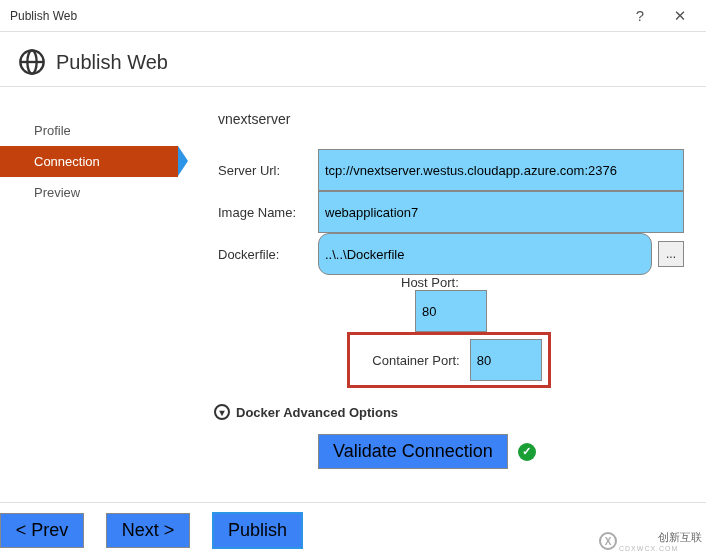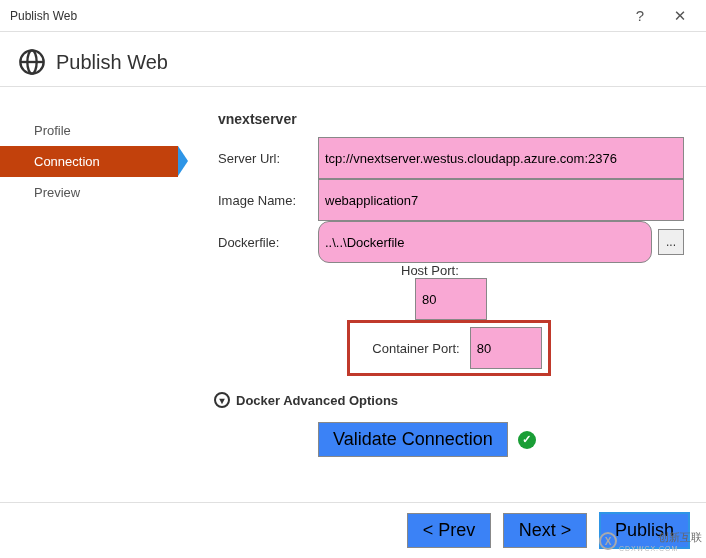--- a/index.html
+++ b/index.html
@@ -9,37 +9,37 @@
 .titlebar-btn { width: 40px; height: 30px; display: flex; align-items: center; justify-content: center; font-size: 15px; color: #555; cursor: default; }
 .header { display: flex; align-items: center; padding: 16px 18px 10px 18px; border-bottom: 1px solid #e0e0e0; gap: 10px; }
 .header-title { font-size: 20px; font-family: "Segoe UI Light", "Segoe UI", sans-serif; color: #333; }
 .globe { width: 28px; height: 28px; }
 .main { display: flex; padding: 24px 0 0 0; }
 .sidebar { width: 178px; padding-top: 4px; }
 .sidebar-item { padding: 8px 18px 8px 34px; font-size: 13px; color: #555; position: relative; cursor: pointer; }
 .sidebar-item.active { background: #c2410c; color: #fff; }
 .sidebar-item.active::after { content: ""; position: absolute; right: -10px; top: 0; bottom: 0; width: 0; height: 0; border-top: 15px solid transparent; border-bottom: 15px solid transparent; border-left: 10px solid #2e95e6; }
 .content { flex: 1; padding: 0 22px 0 40px; }
-.content-title { font-weight: 700; font-size: 14px; margin-bottom: 10px; }
+.content-title { font-weight: 400; font-size: 14px; margin-bottom: 22px; }
 .form-row { display: flex; align-items: center; }
 .form-label { width: 100px; font-size: 13px; color: #333; }
-.text-input { border: 1px solid #888; padding: 20px 6px; font-size: 13px; height: 36px; background: #f9a8d4; font-family: inherit; }
+.text-input { border: 1px solid #888; padding: 20px 6px; font-size: 13px; height: 36px; background: #7dd3fc; font-family: inherit; }
 .wide-input { flex: 1; max-width: 380px; }
 .port-input { width: 72px; }
 .port-row { display: flex; align-items: center; gap: 0; margin-bottom: 16px; flex-direction: column; }
 .port-label1 { width: 100px; }
 .port-label2 { padding: 0 10px 0 18px; }
 .highlight-box { border: 3px solid #c0392b; padding: 4px 6px 4px 4px; display: inline-flex; align-items: center; margin-left: -4px; }
 .browse-btn { width: 26px; height: 26px; border: 1px solid #888; background: #efefef; margin-left: 6px; font-size: 12px; display: flex; align-items: center; justify-content: center; cursor: pointer; }
 .adv-row { display: flex; align-items: center; gap: 6px; font-weight: 700; font-size: 13px; margin-bottom: 14px; margin-left: -4px; }
 .chevron { width: 16px; height: 16px; border: 2px solid #333; border-radius: 50%; display: flex; align-items: center; justify-content: center; font-size: 10px; }
 .validate-row { display: flex; align-items: center; gap: 10px; margin-left: 100px; }
 .btn { border: 1px solid #888; background: #3b82f6; padding: 6px 14px; font-size: 18px; cursor: pointer; font-family: inherit; }
 .check-icon { width: 18px; height: 18px; background: #1a9e36; border-radius: 50%; display: flex; align-items: center; justify-content: center; color: #fff; font-size: 11px; font-weight: bold; }
-.footer { position: absolute; bottom: 0; left: 0; right: 0; height: 56px; border-top: 1px solid #e0e0e0; display: flex; align-items: center; justify-content: flex-end; padding-right: 16px; gap: 12px; }
+.footer { position: absolute; bottom: 0; left: 0; right: 0; height: 56px; border-top: 1px solid #e0e0e0; display: flex; align-items: center; justify-content: flex-start; padding-right: 29px; gap: 22px; }
 .footer .btn { min-width: 84px; }
 .footer .btn.primary { border: 2px solid #2e95e6; }
 .watermark { position: absolute; right: 4px; bottom: 6px; font-size: 10px; color: #999; display: flex; align-items: center; gap: 2px; }
 .watermark-logo { width: 18px; height: 18px; border: 2px solid #aaa; border-radius: 50%; display: flex; align-items: center; justify-content: center; font-size: 10px; color: #aaa; font-weight: bold; }
 </style>
 </head>
 <body>
 
 <div class="titlebar">
   <span class="titlebar-title">Publish Web</span>

